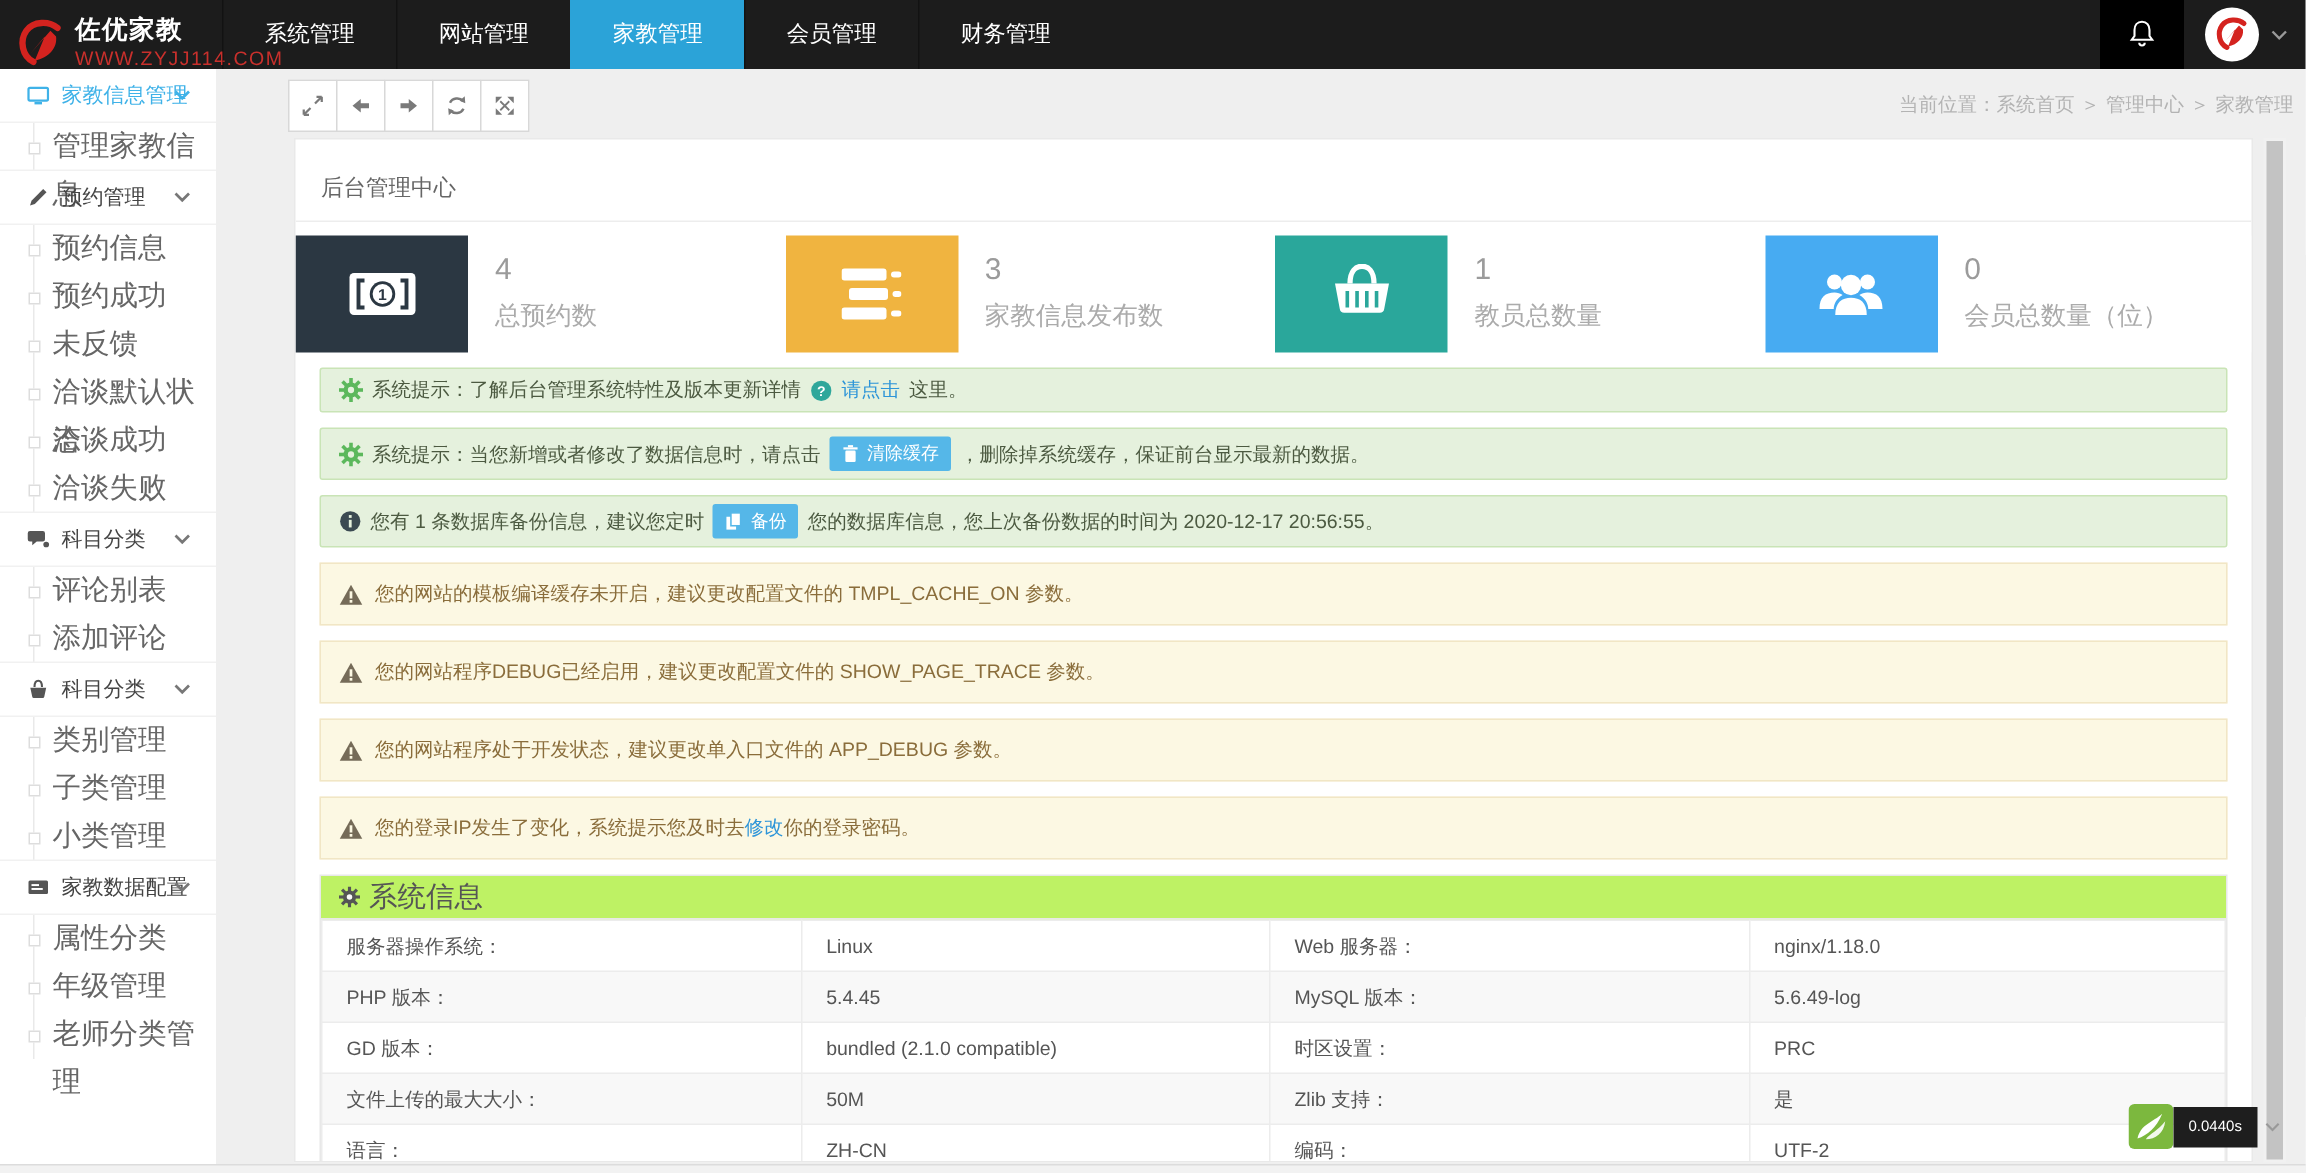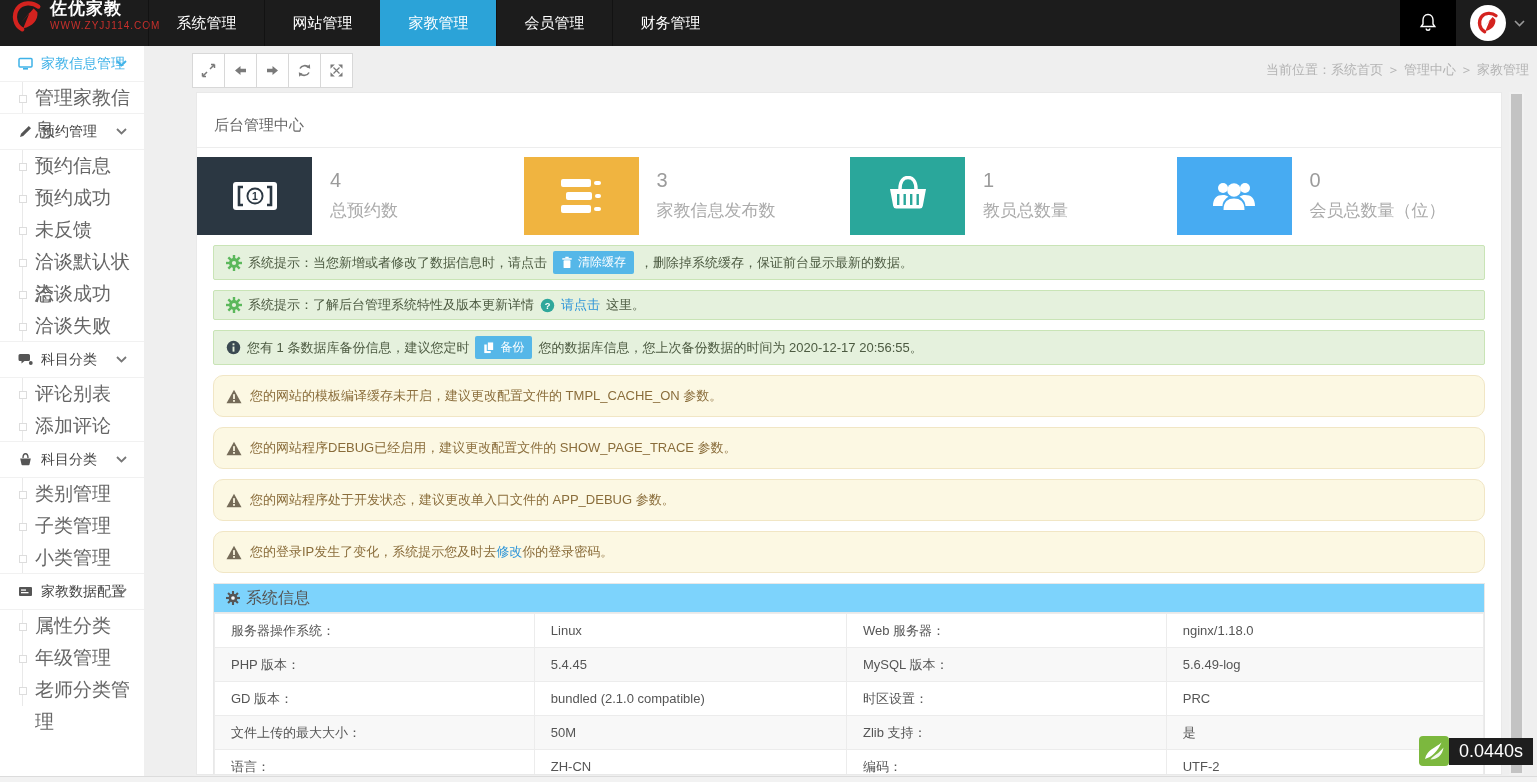--- a/index.html
+++ b/index.html
@@ -1,23 +1,23 @@
 <!DOCTYPE html>
 <html><head>
 <meta charset="utf-8">
 <style>
   * { margin:0; padding:0; box-sizing:border-box; }
   html,body { width:1537px; height:782px; overflow:hidden;
     font-family:"Liberation Sans","DejaVu Sans",sans-serif; background:#efefef; }
 
   
   .navbar { position:absolute; left:0; top:0; width:1537px; height:46px; background:#1c1c1c; z-index:40; }
-  .brand { position:absolute; left:10px; top:0; height:57px; display:flex; align-items:flex-start; gap:6px; }
+  .brand { position:absolute; left:10px; top:0; height:57px; display:flex; align-items:center; gap:6px; }
   .brand-name { color:#fff; font-size:17px; font-weight:bold; letter-spacing:1px; line-height:1; }
-  .brand-site { color:#c9302c; font-size:10px; letter-spacing:1px; margin-top:3px; }
+  .brand-site { color:#c9302c; font-size:13px; letter-spacing:1px; margin-top:3px; }
   .brand-txt { display:flex; flex-direction:column; }
   .nav-menu { position:absolute; left:148px; top:0; height:46px; display:flex; }
   .nav-item { width:116px; height:46px; line-height:46px; text-align:center; color:#fff; font-size:15px; cursor:pointer; border-left:1px solid rgba(0,0,0,.35); }
   .nav-item.active { background:#2ba3d8; border-left-color:transparent; }
   .nav-right { position:absolute; right:0; top:0; height:46px; display:flex; align-items:center; }
   .bell-box { width:56px; height:46px; background:#000; display:flex; align-items:center; justify-content:center; cursor:pointer; }
   .avatar { width:36px; height:36px; border-radius:50%; background:#fff; margin-left:14px; display:flex; align-items:center; justify-content:center; cursor:pointer; overflow:hidden; }
   .nav-caret { margin:0 12px 0 8px; color:#999; display:flex; }
 
   
@@ -54,37 +54,37 @@
   .card-info { padding:12px 0 0 18px; }
   .card-value { font-size:20px; color:#9b9b9b; }
   .card-label { font-size:17px; color:#ababab; margin-top:7px; }
 
   .alert { margin:0 16px 10px; padding:5px 12px; background:#e5f1dd; border:1px solid #c9e4b6; border-radius:2px;
     color:#4c5a41; font-size:13px; display:flex; align-items:center; gap:6px; }
   .btn-blue { display:inline-flex; align-items:center; gap:5px; background:#55b7e8; color:#fff; font-size:12px;
     padding:3px 8px; border-radius:2px; border:none; cursor:pointer; font-family:inherit; }
   .link { color:#2e95d8; cursor:pointer; }
 
-  .warning { margin:0 16px 10px; padding:11px 12px; background:#fcf8e3; border:1px solid #f1e6c5; border-radius:10px;
+  .warning { margin:0 16px 10px; padding:11px 12px; background:#fcf8e3; border:1px solid #f1e6c5; border-radius:0;
     color:#8a6d3b; font-size:13px; display:flex; align-items:center; gap:8px; }
 
   .sysinfo { margin:0 16px; border:1px solid #e8e8e8; }
-  .sys-header { height:29px; display:flex; align-items:center; gap:6px; padding-left:12px; background:#7dd3fc;
-    border-bottom:1px solid #e8e8e8; font-size:16px; color:#555; }
+  .sys-header { height:29px; display:flex; align-items:center; gap:6px; padding-left:12px; background:#bef264;
+    border-bottom:1px solid #e8e8e8; font-size:19px; color:#555; }
   .sys-table { width:100%; border-collapse:collapse; font-size:13px; color:#555; }
   .sys-table td { height:34px; padding-left:16px; border:1px solid #ececec; }
   .sys-table tr:nth-child(even) { background:#f8f8f8; }
 
   
   .scroll-track { position:absolute; left:1509px; top:92px; width:15px; height:683px; background:#f1f1f1; z-index:6; }
   .scroll-thumb { position:absolute; left:2px; top:2px; width:11px; height:679px; background:#c3c3c3; cursor:pointer; }
   .bottom-bar { position:absolute; left:0; top:776px; width:1537px; height:6px; background:#f2f2f2; border-top:1px solid #dcdcdc; z-index:20; }
   .trace { position:absolute; left:1419px; top:736px; display:flex; align-items:center; z-index:30; }
   .trace-logo { width:30px; height:30px; display:flex; cursor:pointer; }
-  .trace-badge { height:27px; background:#1e1e1e; color:#fff; font-size:18px; padding:0 10px; display:flex; align-items:center; }
+  .trace-badge { height:27px; background:#1e1e1e; color:#fff; font-size:10px; padding:0 10px; display:flex; align-items:center; }
   .trace-caret { margin-left:5px; color:#999; display:flex; cursor:pointer; }
 </style>
 </head>
 <body>
 
 <header class="navbar">
   <div class="brand">
     <span style="display:flex">
       <svg width="34" height="34" viewBox="0 0 36 36">
         <path d="M30 7 C24 2 13 2 8 9 C3 16 5 27 13 31" fill="none" stroke="#d4231f" stroke-width="4.5" stroke-linecap="round"></path>
@@ -364,56 +364,56 @@
           <g fill="#5cb85c">
             <circle cx="8" cy="8" r="5"></circle>
             <rect x="6.8" y="0" width="2.4" height="16"></rect>
             <rect x="6.8" y="0" width="2.4" height="16" transform="rotate(45 8 8)"></rect>
             <rect x="6.8" y="0" width="2.4" height="16" transform="rotate(90 8 8)"></rect>
             <rect x="6.8" y="0" width="2.4" height="16" transform="rotate(135 8 8)"></rect>
           </g>
           <circle cx="8" cy="8" r="2.1" fill="#e5f1dd"></circle>
         </svg>
     </span>
-    <span>系统提示：当您新增或者修改了数据信息时，请点击</span>
-    <button class="btn-blue">
-      <span style="display:flex">
-          <svg width="12" height="13" viewBox="0 0 14 15">
-            <rect x="3" y="5" width="8" height="9" rx="1" fill="#fff"></rect>
-            <rect x="1.5" y="2.5" width="11" height="1.7" fill="#fff"></rect>
-            <rect x="5" y="0.8" width="4" height="1.7" fill="#fff"></rect>
-          </svg>
-        </span>
-      <span>清除缓存</span>
-    </button>
-    <span>，删除掉系统缓存，保证前台显示最新的数据。</span>
+    <span>系统提示：了解后台管理系统特性及版本更新详情</span>
+    <span style="display:flex">
+      <svg width="15" height="15" viewBox="0 0 16 16">
+          <circle cx="8" cy="8" r="7.2" fill="#2fa79b"></circle>
+          <text x="8" y="11.6" text-anchor="middle" font-size="10" font-weight="bold" fill="#fff" font-family="Liberation Sans, sans-serif">?</text>
+        </svg>
+    </span>
+    <span class="link">请点击</span>
+    <span>这里。</span>
   </div>
 
   <div class="alert">
     <span style="display:flex">
       <svg width="16" height="16" viewBox="0 0 16 16">
           <g fill="#5cb85c">
             <circle cx="8" cy="8" r="5"></circle>
             <rect x="6.8" y="0" width="2.4" height="16"></rect>
             <rect x="6.8" y="0" width="2.4" height="16" transform="rotate(45 8 8)"></rect>
             <rect x="6.8" y="0" width="2.4" height="16" transform="rotate(90 8 8)"></rect>
             <rect x="6.8" y="0" width="2.4" height="16" transform="rotate(135 8 8)"></rect>
           </g>
           <circle cx="8" cy="8" r="2.1" fill="#e5f1dd"></circle>
         </svg>
     </span>
-    <span>系统提示：了解后台管理系统特性及版本更新详情</span>
-    <span style="display:flex">
-      <svg width="15" height="15" viewBox="0 0 16 16">
-          <circle cx="8" cy="8" r="7.2" fill="#2fa79b"></circle>
-          <text x="8" y="11.6" text-anchor="middle" font-size="10" font-weight="bold" fill="#fff" font-family="Liberation Sans, sans-serif">?</text>
-        </svg>
-    </span>
-    <span class="link">请点击</span>
-    <span>这里。</span>
+    <span>系统提示：当您新增或者修改了数据信息时，请点击</span>
+    <button class="btn-blue">
+      <span style="display:flex">
+          <svg width="12" height="13" viewBox="0 0 14 15">
+            <rect x="3" y="5" width="8" height="9" rx="1" fill="#fff"></rect>
+            <rect x="1.5" y="2.5" width="11" height="1.7" fill="#fff"></rect>
+            <rect x="5" y="0.8" width="4" height="1.7" fill="#fff"></rect>
+          </svg>
+        </span>
+      <span>清除缓存</span>
+    </button>
+    <span>，删除掉系统缓存，保证前台显示最新的数据。</span>
   </div>
 
   <div class="alert">
     <span style="display:flex">
       <svg width="15" height="15" viewBox="0 0 16 16">
           <circle cx="8" cy="8" r="7.2" fill="#3b4a52"></circle>
           <rect x="7" y="3.6" width="2" height="2" fill="#e5f1dd"></rect>
           <rect x="7" y="7" width="2" height="5.4" fill="#e5f1dd"></rect>
         </svg>
     </span>

